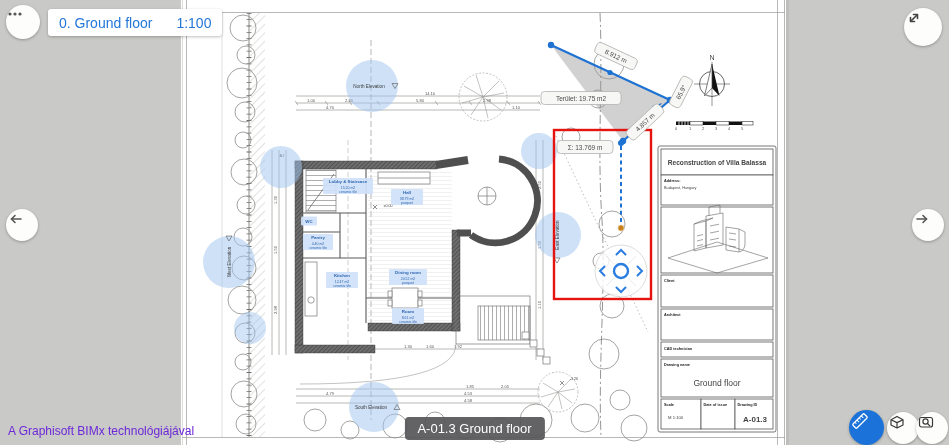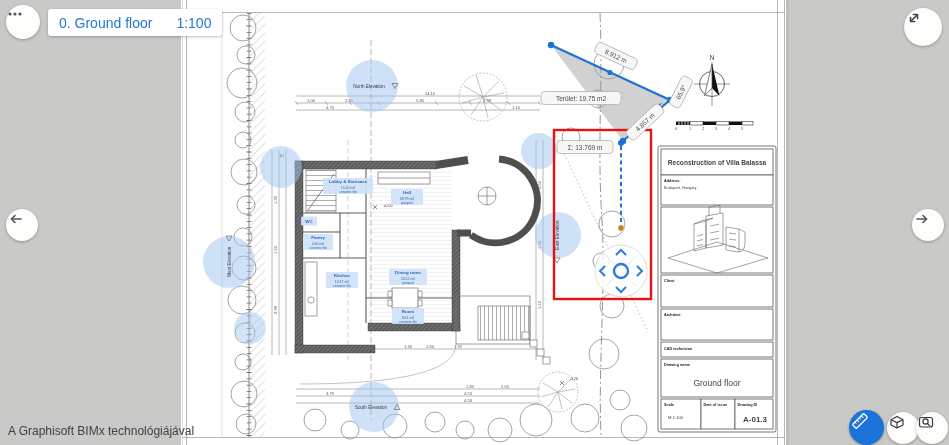--- a/index.html
+++ b/index.html
@@ -15,21 +15,21 @@
   .btn-expand{left:904px;top:8px;width:38px;height:38px;}
   .btn-prev{left:6px;top:209px;width:32px;height:32px;}
   .btn-next{left:912px;top:209px;width:32px;height:32px;}
   .btn-ruler{left:849px;top:410px;width:35px;height:35px;background:#1b72d8;}
   .btn-model{left:887px;top:412px;width:32px;height:32px;}
   .btn-zoomarea{left:916px;top:412px;width:32px;height:32px;}
   .floor-pill{position:absolute;left:48px;top:9px;height:27px;background:#fff;border-radius:3px;
       box-shadow:0 1px 3px rgba(0,0,0,.25);display:flex;align-items:center;padding:4px 11px;
       font-size:14px;color:#2277d8;white-space:nowrap;cursor:pointer;}
   .floor-pill .sc{margin-left:24px;}
-  .watermark{position:absolute;left:8px;bottom:7px;font-size:12px;color:#404040;}
+  .watermark{position:absolute;left:8px;bottom:7px;font-size:12px;color:#6d28d9;}
   .sheet-badge{position:absolute;left:50%;transform:translateX(-50%);bottom:5px;
       background:rgba(86,86,89,.92);color:#fff;font-size:13px;padding:4px 13px;border-radius:4px;
       white-space:nowrap;}
   
   text{fill:#444;}
   .cn{font-size:4.4px;font-weight:bold;fill:#2e66b0;text-anchor:middle;}
   .ca,.cf{font-size:3.5px;fill:#2e66b0;text-anchor:middle;}
   .elev{font-size:4.6px;fill:#3c3c3c;text-anchor:middle;}
   .dim{font-size:4px;fill:#555;text-anchor:middle;}
   .lvl{font-size:3.6px;fill:#444;text-anchor:middle;}
@@ -471,14 +471,15 @@
   <svg width="20" height="20" viewBox="0 0 20 20">
     <g stroke="#3a3a3a" stroke-width="1.2" fill="none" stroke-linecap="round">
       <rect x="3.5" y="5.5" width="13" height="9.5" rx="2"></rect>
       <circle cx="9.5" cy="9.5" r="2.6"></circle>
       <line x1="11.5" y1="11.5" x2="13.8" y2="13.8"></line>
     </g>
   </svg>
 </div>
 
 <div class="watermark">A Graphisoft BIMx technológiájával</div>
+<div class="sheet-badge">A-01.3 Ground floor</div>
 
 </div>
 
 </body></html>

